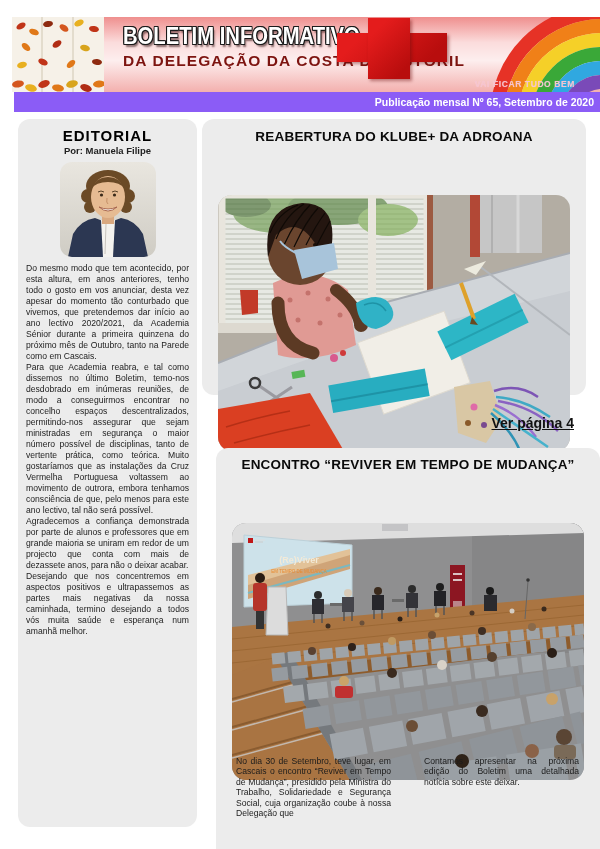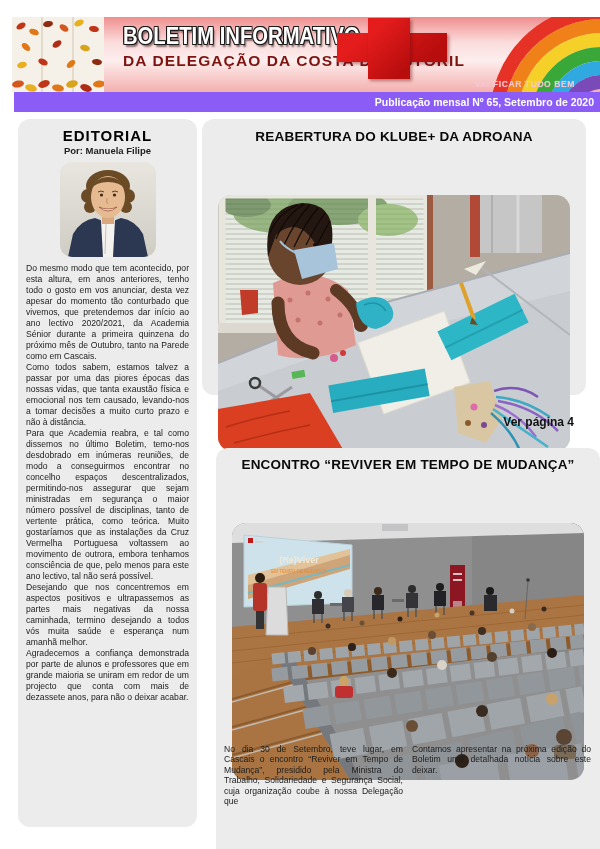--- a/index.html
+++ b/index.html
@@ -46,24 +46,24 @@
   .ed-text{margin:6px 8px 0;font-size:8.6px;line-height:11px;text-align:justify;color:#1c1c1c;}
   .ed-text p{margin:0;}
 
   
   .art-heading{text-align:center;font-size:13.5px;font-weight:bold;color:#0a0a0a;
                letter-spacing:.2px;margin-top:10px;}
   .photo{position:absolute;left:16px;border-radius:14px;overflow:hidden;display:block;margin-top:43px;}
   .photo svg{display:block;}
   .photo1{top:33px;width:352px;height:256px;}
   .photo2{top:32px;width:352px;height:257px;}
-  .verpagina{position:absolute;right:12px;top:296px;font-size:12px;font-weight:bold;color:#111;}
+  .verpagina{position:absolute;right:12px;top:296px;font-size:14px;font-weight:bold;color:#111;text-decoration:underline;}
   .cols{position:absolute;left:8px;top:296px;width:368px;display:flex;gap:9px;}
   .col{width:179px;font-size:8.6px;line-height:10.45px;text-align:justify;color:#1c1c1c;}
-  .col p{margin:0;}
+  .col p{margin:12px;}
 </style>
 </head>
 <body>
 
 <div class="page">
 
   <div class="banner">
 
     <svg class="leaves" viewBox="0 0 92 75">
       <rect width="92" height="75" fill="#f6f1e8"></rect>
@@ -147,24 +147,23 @@
           <circle cx="54.5" cy="33" r="1.6" fill="#3a2a1a"></circle>
         <path d="M38,30 Q41,28 44,30" stroke="#5a4328" stroke-width="1" fill="none"></path>
         <path d="M52,30 Q55,28 58,30" stroke="#5a4328" stroke-width="1" fill="none"></path>
         <path d="M47,36 Q46,41 48,42" stroke="#c49068" stroke-width="1" fill="none"></path>
         <path d="M39,45 Q48,53 57,45 Q48,49 39,45 Z" fill="#fdfdfb" stroke="#a8664e" stroke-width="1"></path>
       </svg>
     </span>
 
     <div class="ed-text">
       <p>Do mesmo modo que tem acontecido, por esta altura, em anos anteriores, tenho todo o gosto em vos anunciar, desta vez apesar do momento tão conturbado que vivemos, que pretendemos dar início ao ano lectivo 2020/2021, da Academia Sénior durante a primeira quinzena do próximo mês de Outubro, tanto na Parede como em Cascais.</p>
-      <p>Como todos sabem, estamos talvez a passar por uma das piores épocas das nossas vidas, que tanta exaustão física e emocional nos tem causado, levando-nos a tomar decisões a muito curto prazo e não à distância.</p>
       <p>Para que Academia reabra, e tal como dissemos no último Boletim, temo-nos desdobrado em inúmeras reuniões, de modo a conseguirmos encontrar no concelho espaços descentralizados, permitindo-nos assegurar que sejam ministradas em segurança o maior número possível de disciplinas, tanto de vertente prática, como teórica. Muito gostaríamos que as instalações da Cruz Vermelha Portuguesa voltassem ao movimento de outrora, embora tenhamos consciência de que, pelo menos para este ano lectivo, tal não será possível.</p>
+      <p>Agradecemos a confiança demonstrada por parte de alunos e professores que em grande maioria se uniram em redor de um projecto que conta com mais de dezassete anos, para não o deixar acabar.</p>
       <p>Desejando que nos concentremos em aspectos positivos e ultrapassemos as partes mais negativas da nossa caminhada, termino desejando a todos vós muita saúde e esperança num amanhã melhor.</p>
-      <p>Agradecemos a confiança demonstrada por parte de alunos e professores que em grande maioria se uniram em redor de um projecto que conta com mais de dezassete anos, para não o deixar acabar.</p>
     </div>
   </section>
 
   <section class="panel panel-art1">
     <h2 class="art-heading" style="margin:10px 0 0;">REABERTURA DO KLUBE+ DA ADROANA</h2>
 
     <span class="photo photo1">
       <svg viewBox="0 0 352 256" preserveAspectRatio="none">
         <defs>
           <pattern id="blinds" width="8" height="5" patternUnits="userSpaceOnUse">

